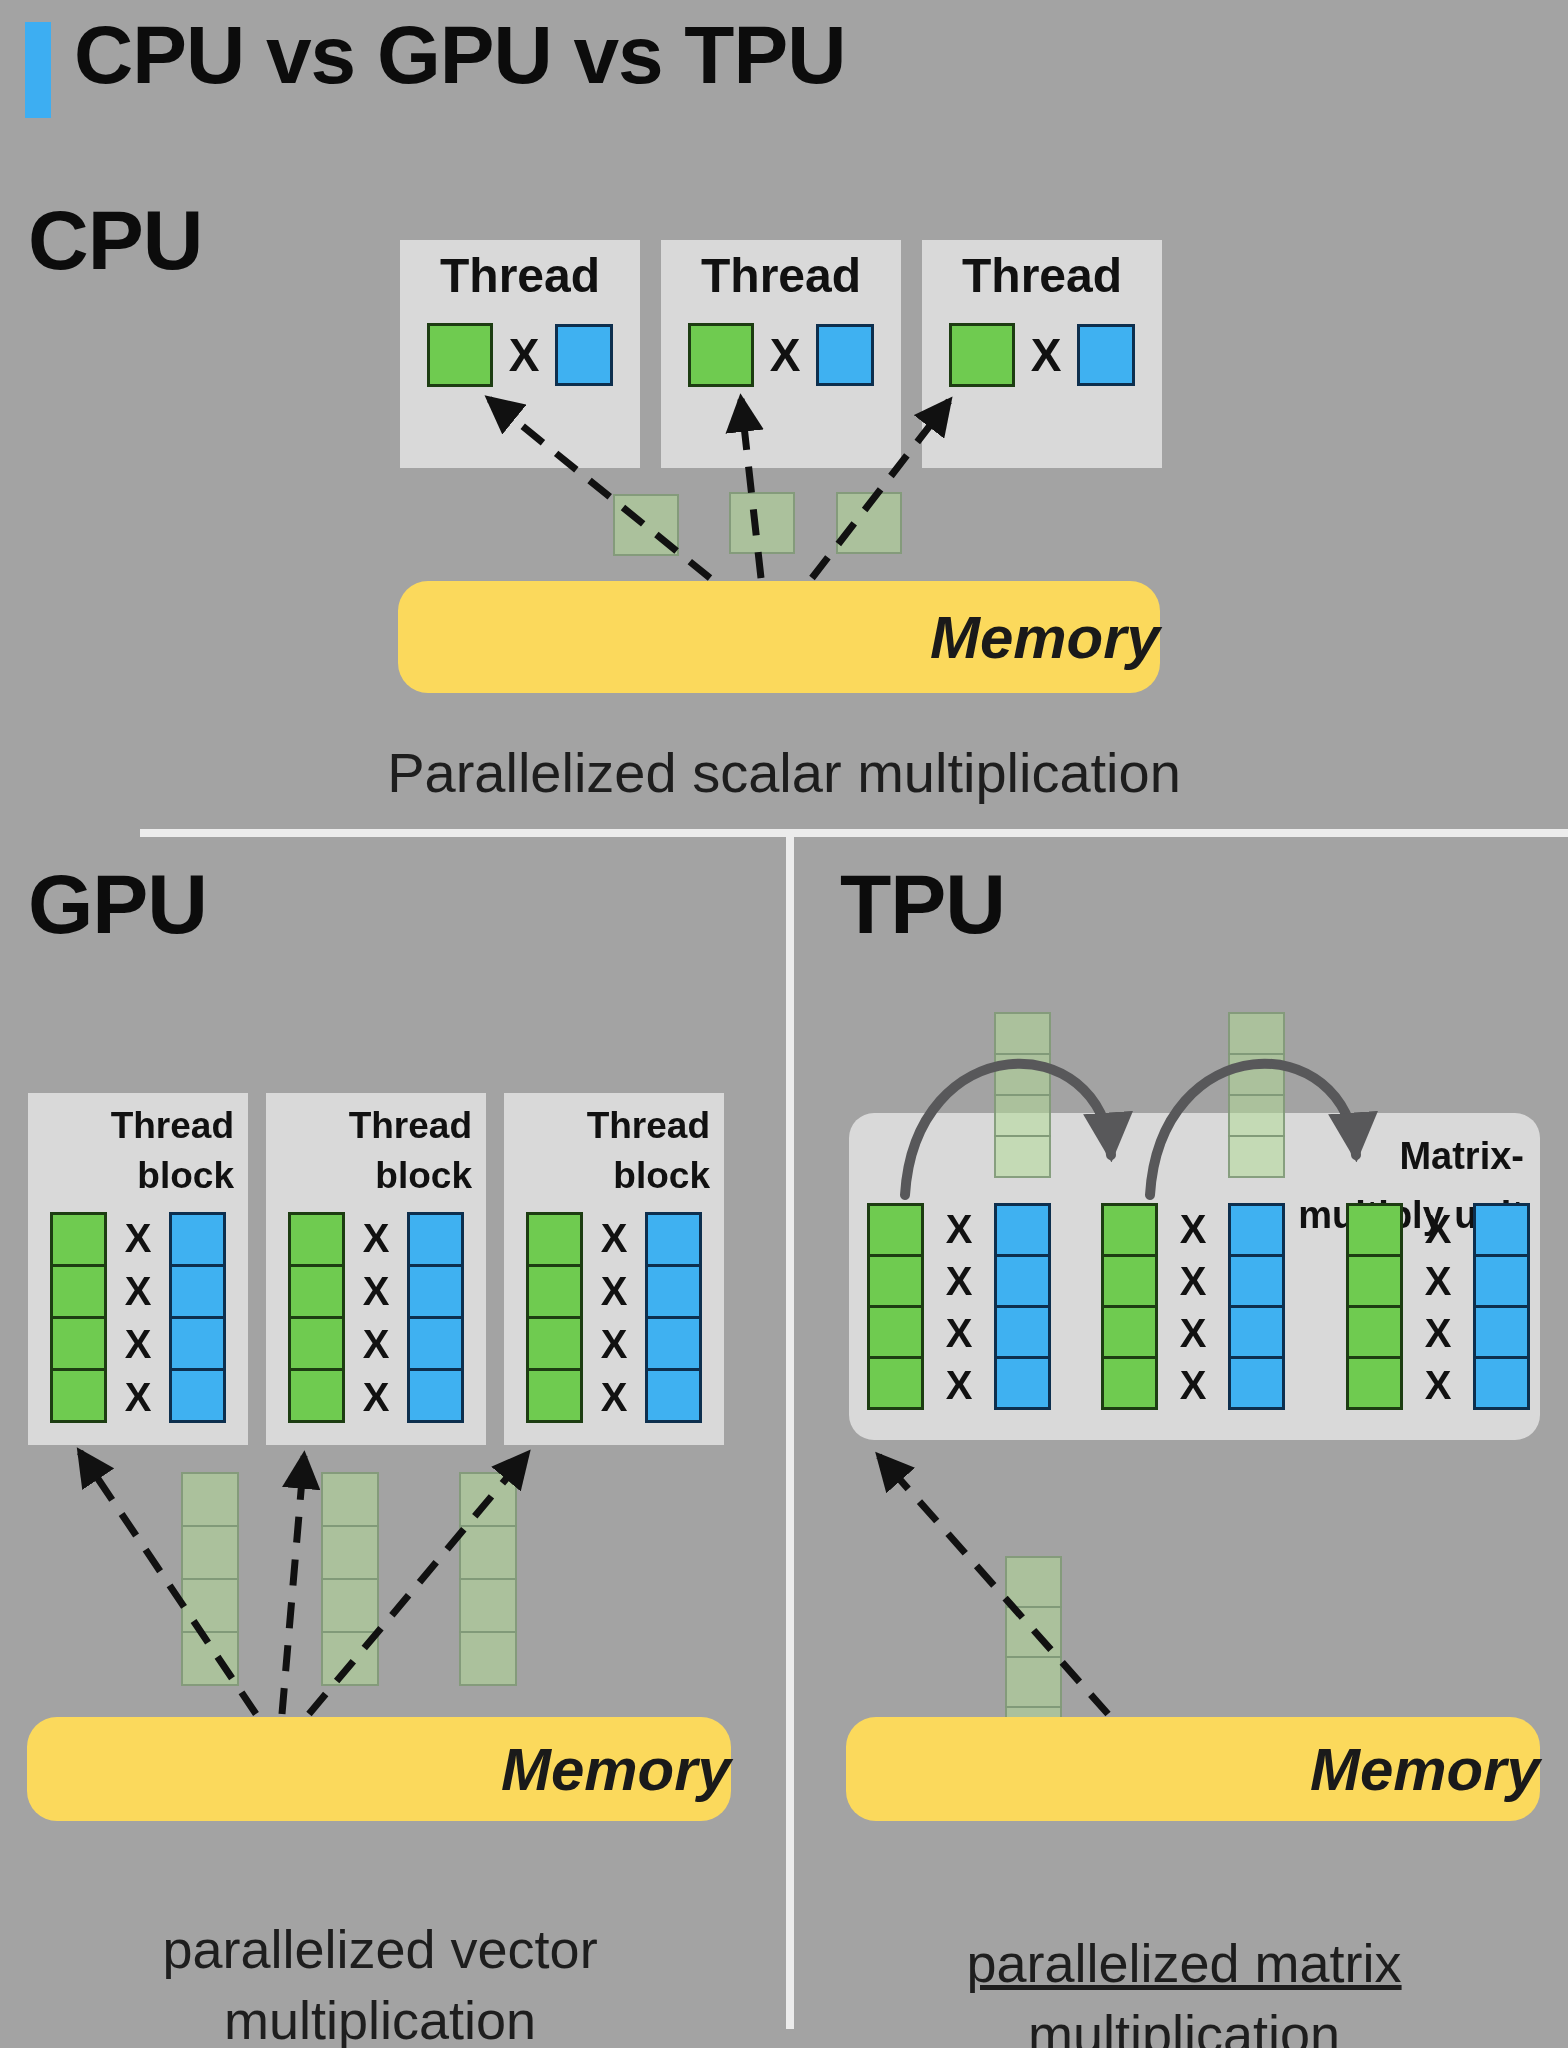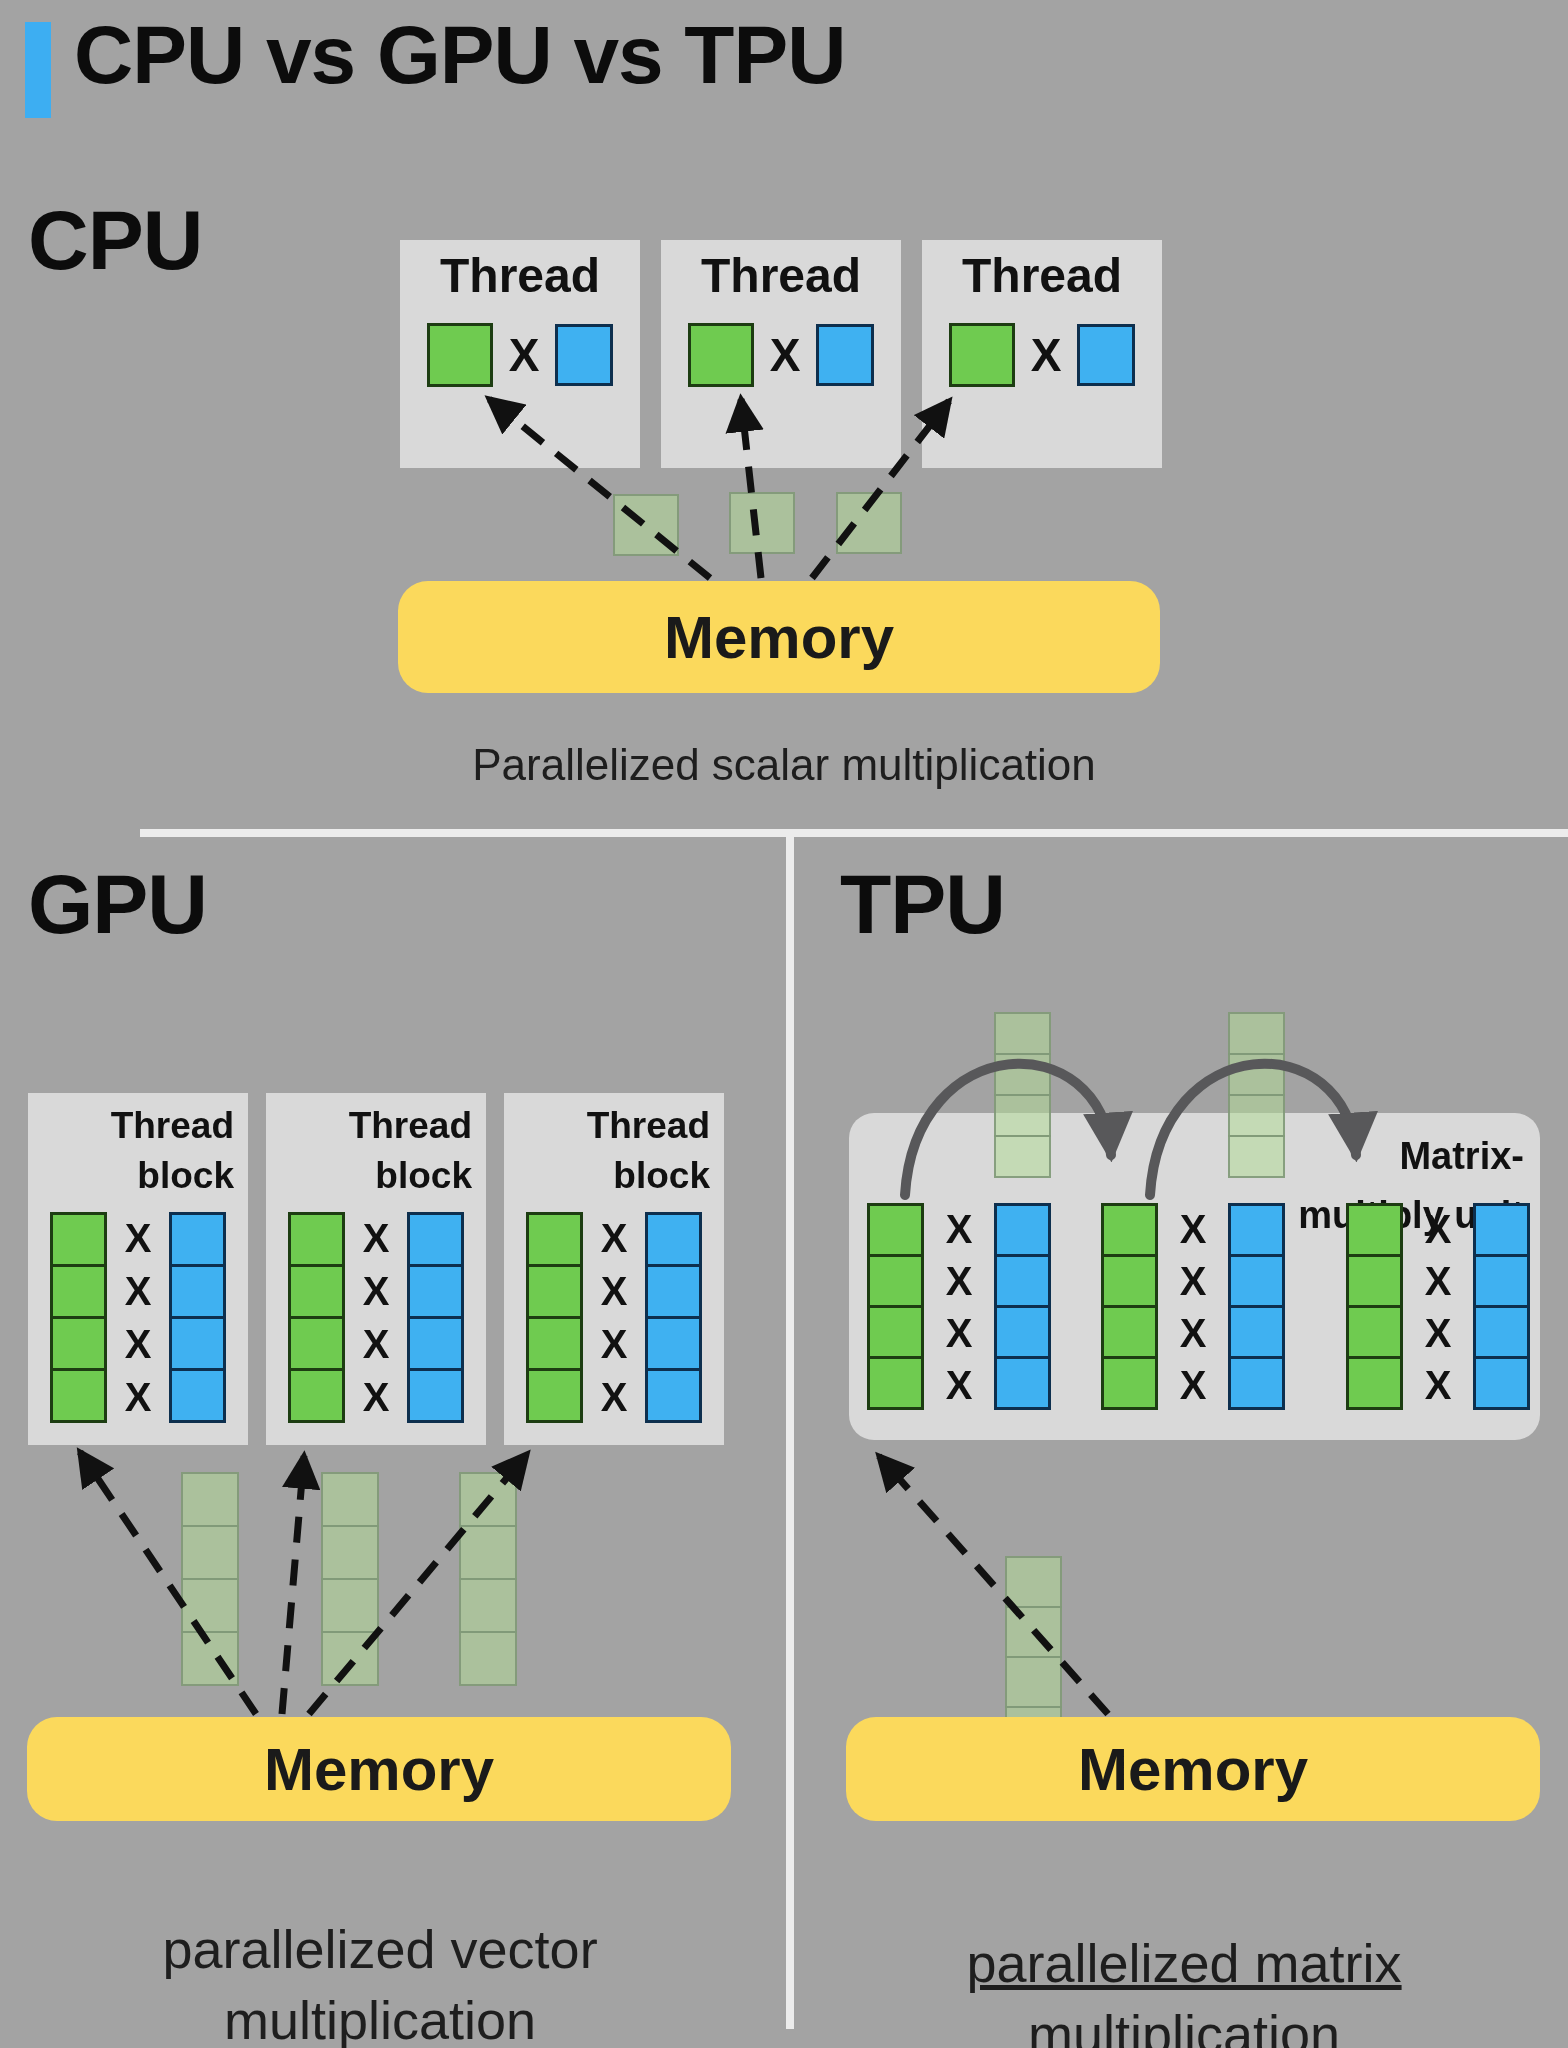--- a/index.html
+++ b/index.html
@@ -12,21 +12,21 @@
               letter-spacing:-1px;color:#0c0c0c;white-space:nowrap;}
 
   .sec-label{position:absolute;font-size:84px;font-weight:800;color:#0c0c0c;letter-spacing:-1px;}
   .cpu-label{left:28px;top:192px;}
   .gpu-label{left:28px;top:856px;text-align:right;}
   .tpu-label{left:840px;top:856px;}
 
   
   .graybox{position:absolute;background:#D9D9D9;}
   .memory{position:absolute;background:#FBD95C;border-radius:30px;display:flex;
-          align-items:center;justify-content:center;font-size:60px;font-weight:800;color:#1a1a1a;}
+          align-items:center;justify-content:flex-end;font-size:60px;font-weight:800;color:#1a1a1a;font-style:italic;}
   .caption{position:absolute;font-size:54px;font-weight:400;color:#1e1e1e;text-align:center;line-height:1.32;}
 
   .sq{box-sizing:border-box;}
   .green-f{background:#6FCB50;border:3px solid #1d3d12;}
   .blue-f{background:#3FB1F1;border:3px solid #0d2f4e;}
 
   .xop{font-weight:600;color:#111;}
 
   .col{display:flex;flex-direction:column;}
   .cell{box-sizing:border-box;width:57px;}
@@ -41,21 +41,21 @@
   
   .tbox{position:absolute;top:240px;width:240px;height:228px;background:#D9D9D9;}
   .tbox-title{margin-top:8px;text-align:center;font-size:48px;font-weight:700;color:#111;}
   .trow{margin-top:20px;display:flex;align-items:center;justify-content:center;gap:16px;}
   .trow .green-sq{width:66px;height:64px;}
   .trow .blue-sq{width:58px;height:62px;}
   .trow .xop{font-size:46px;}
   .mini{position:absolute;top:494px;width:66px;height:62px;}
 
   .cpu-mem{left:398px;top:581px;width:762px;height:112px;}
-  .cpu-cap{left:0;top:736px;width:1568px;font-size:44px;}
+  .cpu-cap{left:0;top:736px;width:1568px;font-size:56px;}
 
   
   .divider-h{position:absolute;left:140px;top:829px;width:1428px;height:8px;background:#ECECEC;}
   .divider-v{position:absolute;left:786px;top:829px;width:8px;height:1200px;background:#ECECEC;}
 
   
   .gbox{position:absolute;top:1093px;width:220px;height:352px;background:#D9D9D9;}
   .gbox-title{position:absolute;top:8px;right:14px;text-align:right;font-size:37px;font-weight:700;line-height:1.36;color:#111;}
   .gbox .cols{position:absolute;top:119px;left:0;right:0;display:flex;justify-content:center;gap:14px;}
   .gbox .cell{height:55px;}

